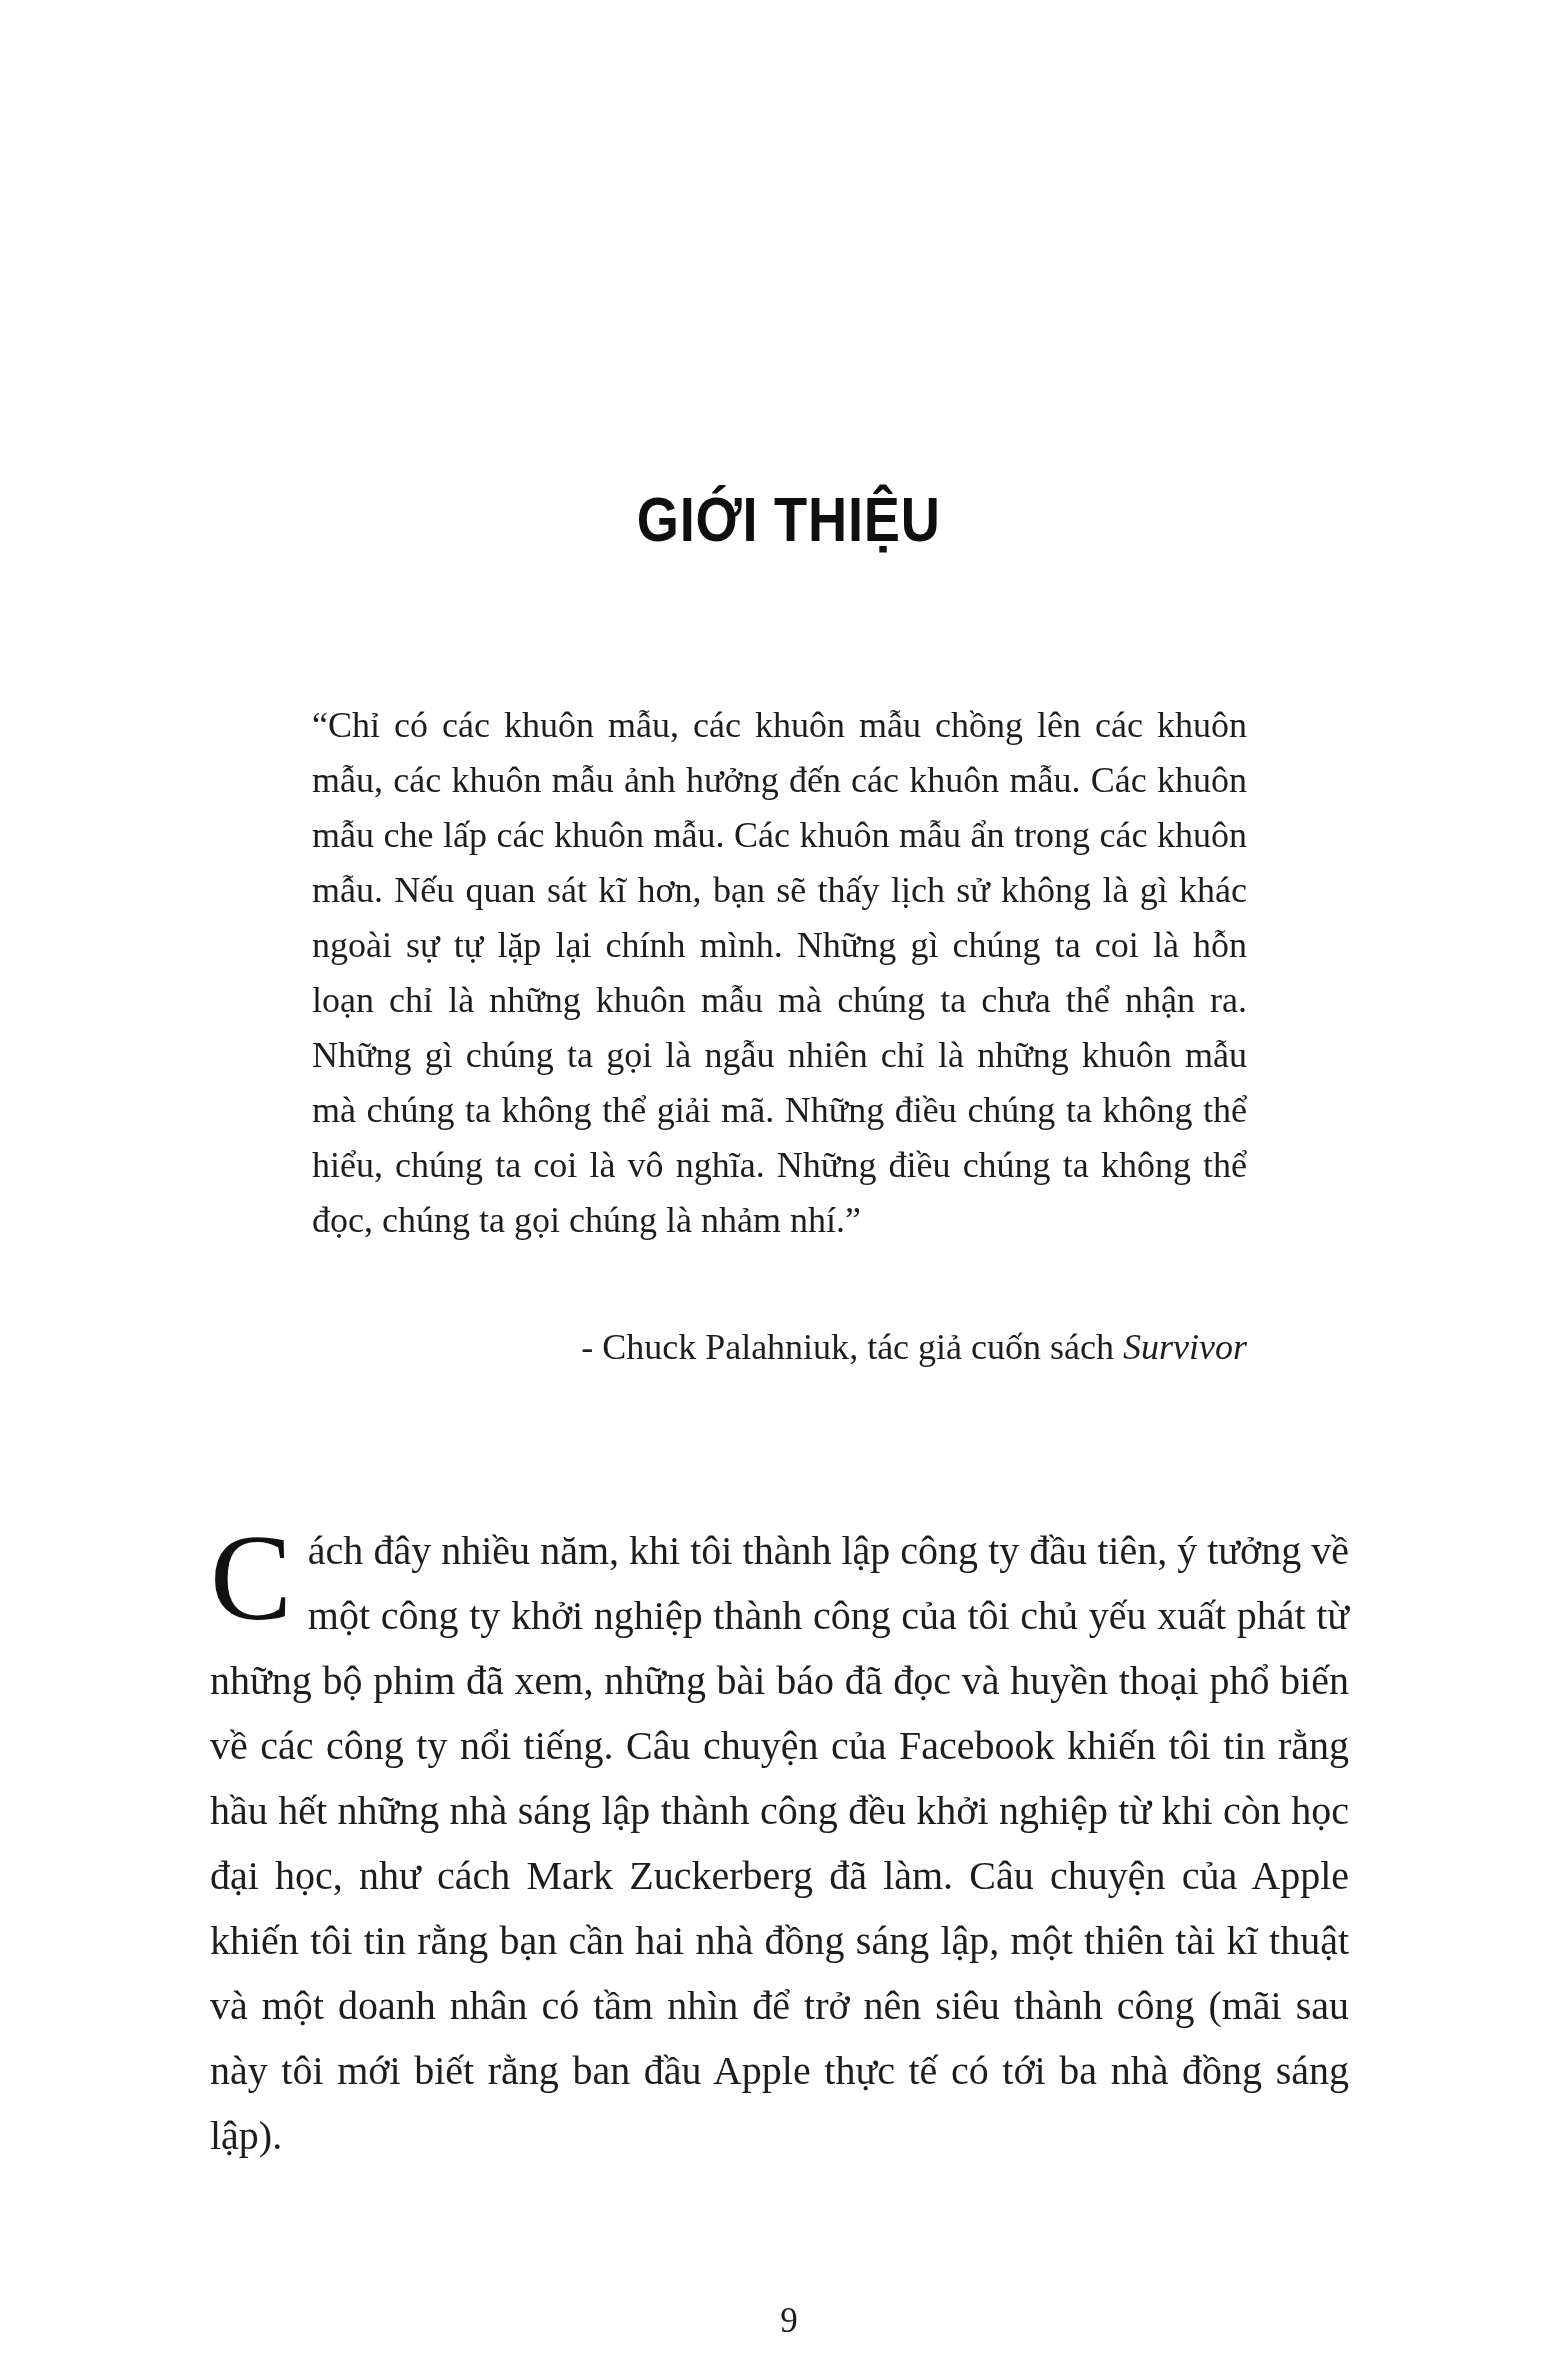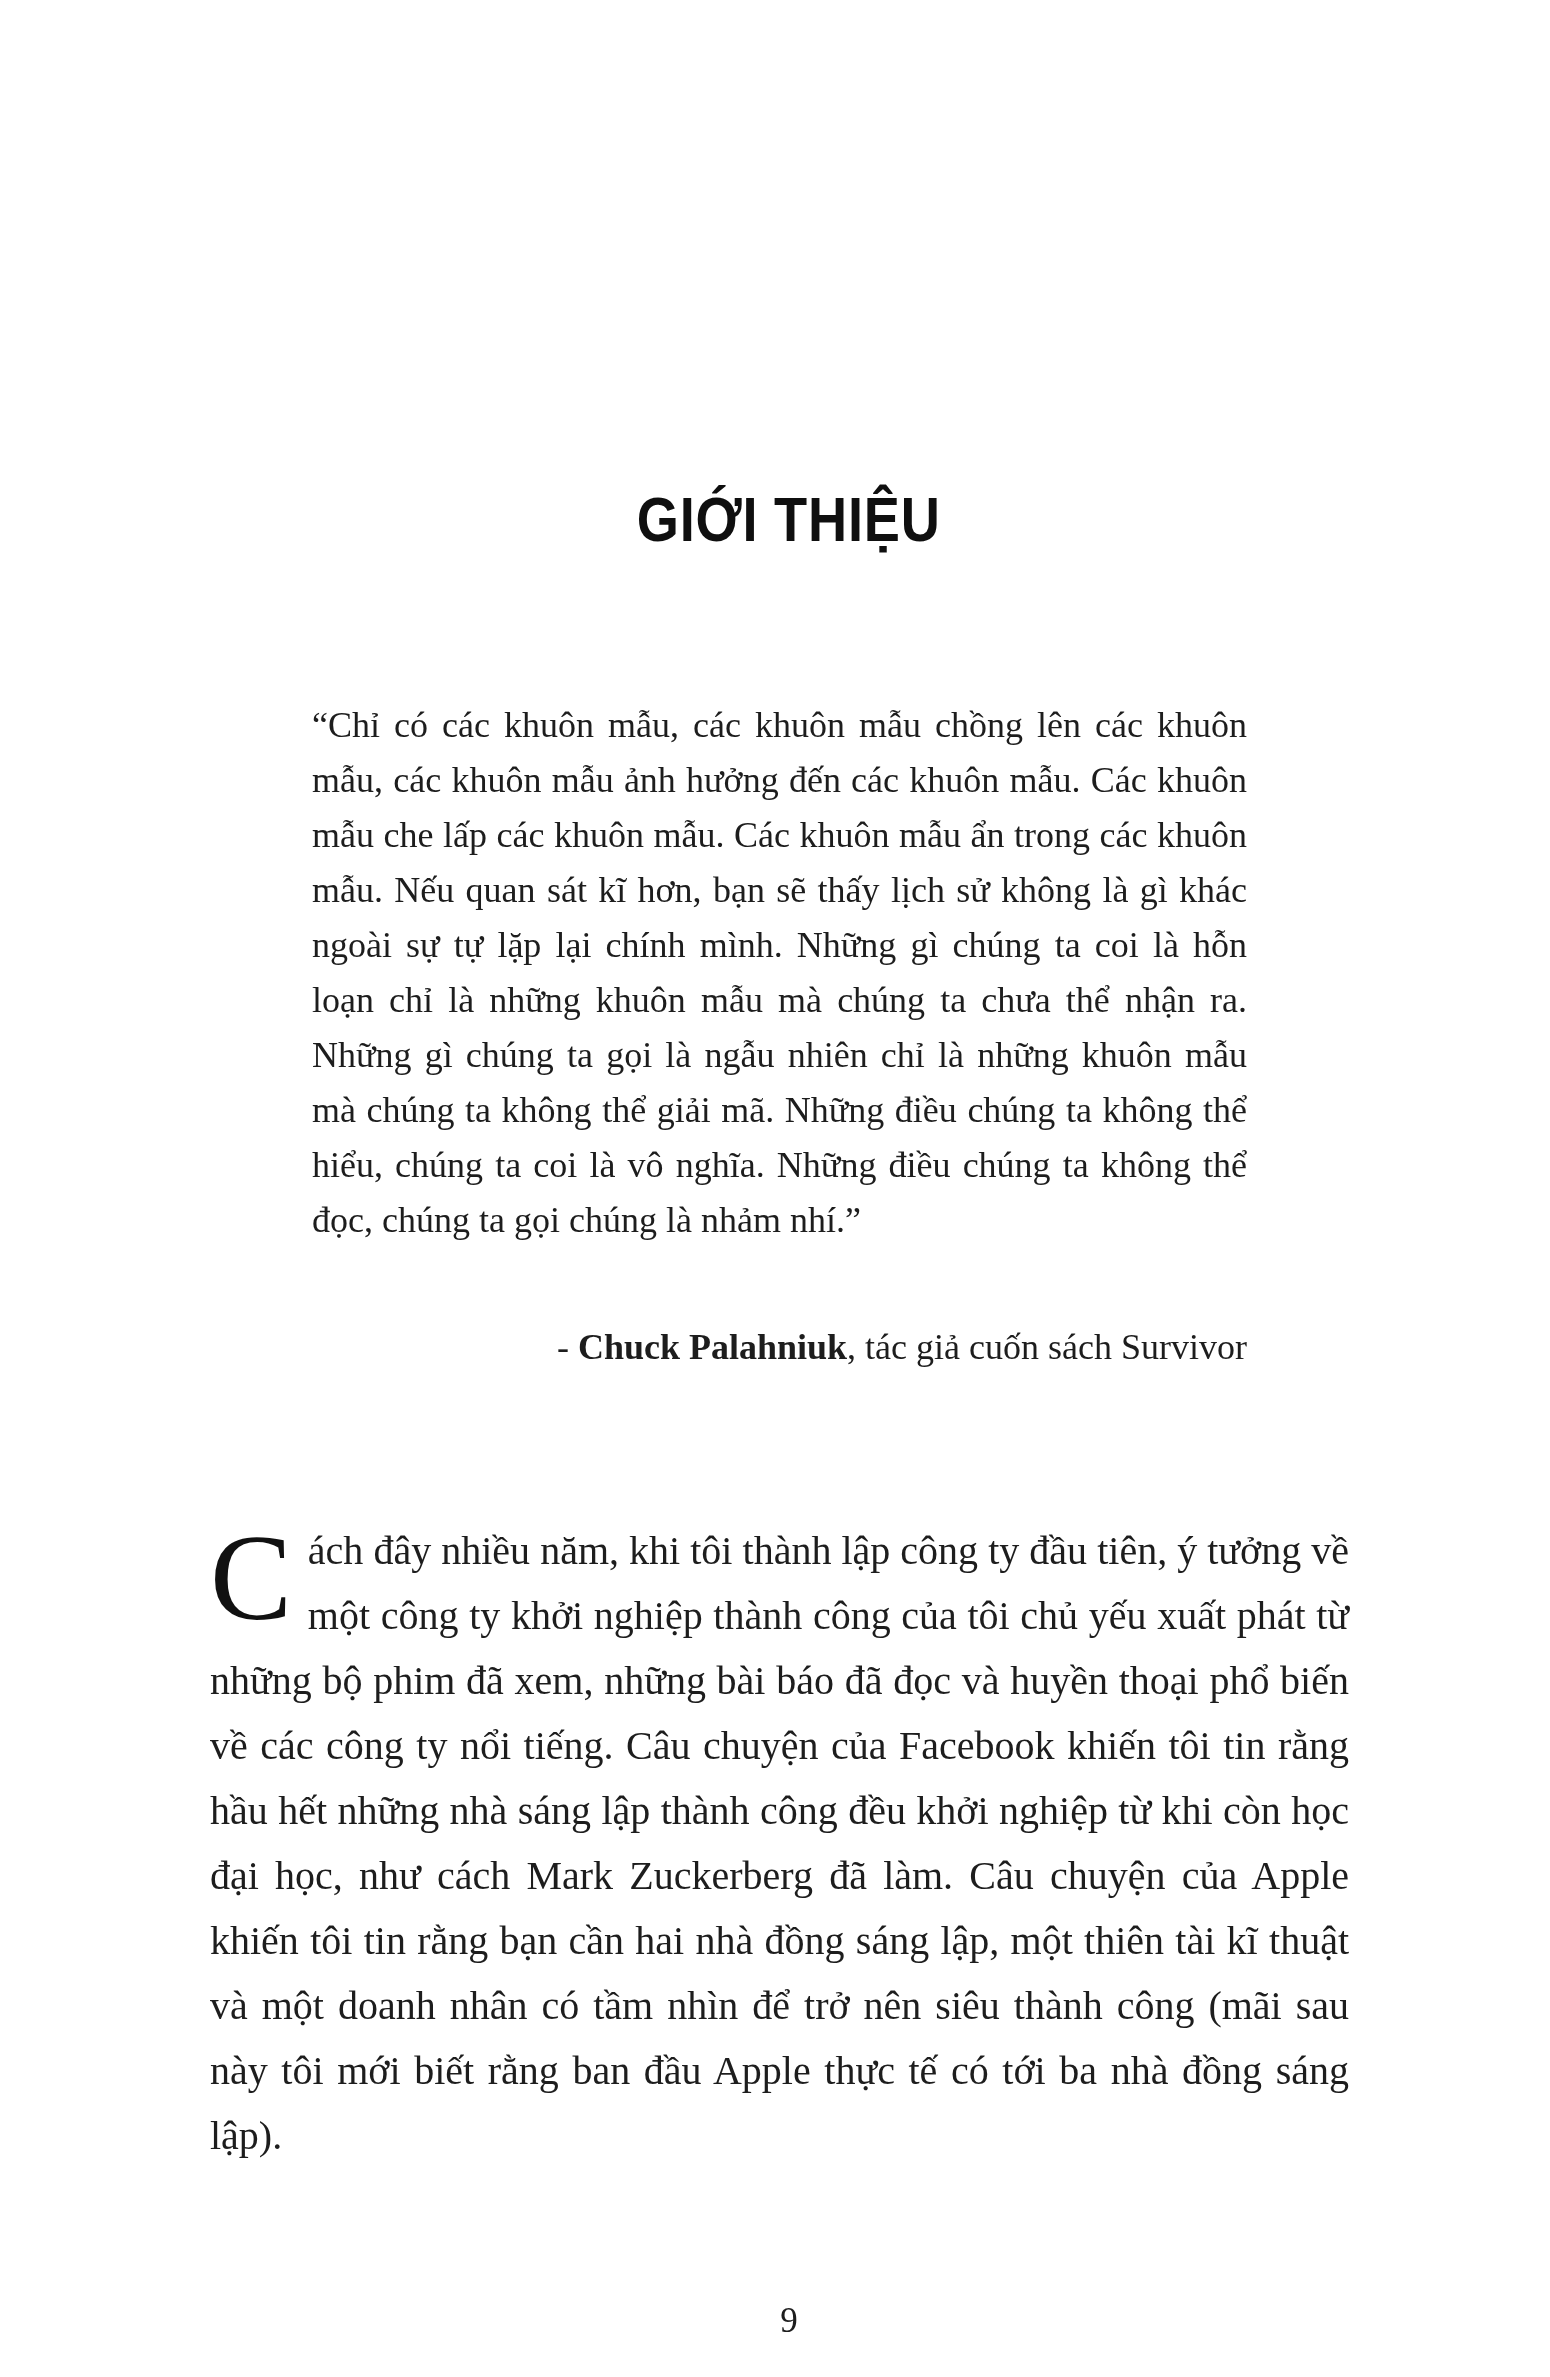--- a/index.html
+++ b/index.html
@@ -46,22 +46,22 @@
   }
   .attribution {
     position: absolute;
     top: 1320px;
     left: 312px;
     width: 935px;
     text-align: right;
     font-size: 36px;
     line-height: 55px;
   }
-  .attribution .author { font-weight: 700; }
-  .attribution .book { }
+  .attribution .author { font-weight: 400; }
+  .attribution .book { font-style: italic; }
   .body-para {
     position: absolute;
     top: 1518px;
     left: 210px;
     width: 1139px;
     font-size: 40px;
     line-height: 65px;
     text-align: justify;
   }
   .dropcap {

